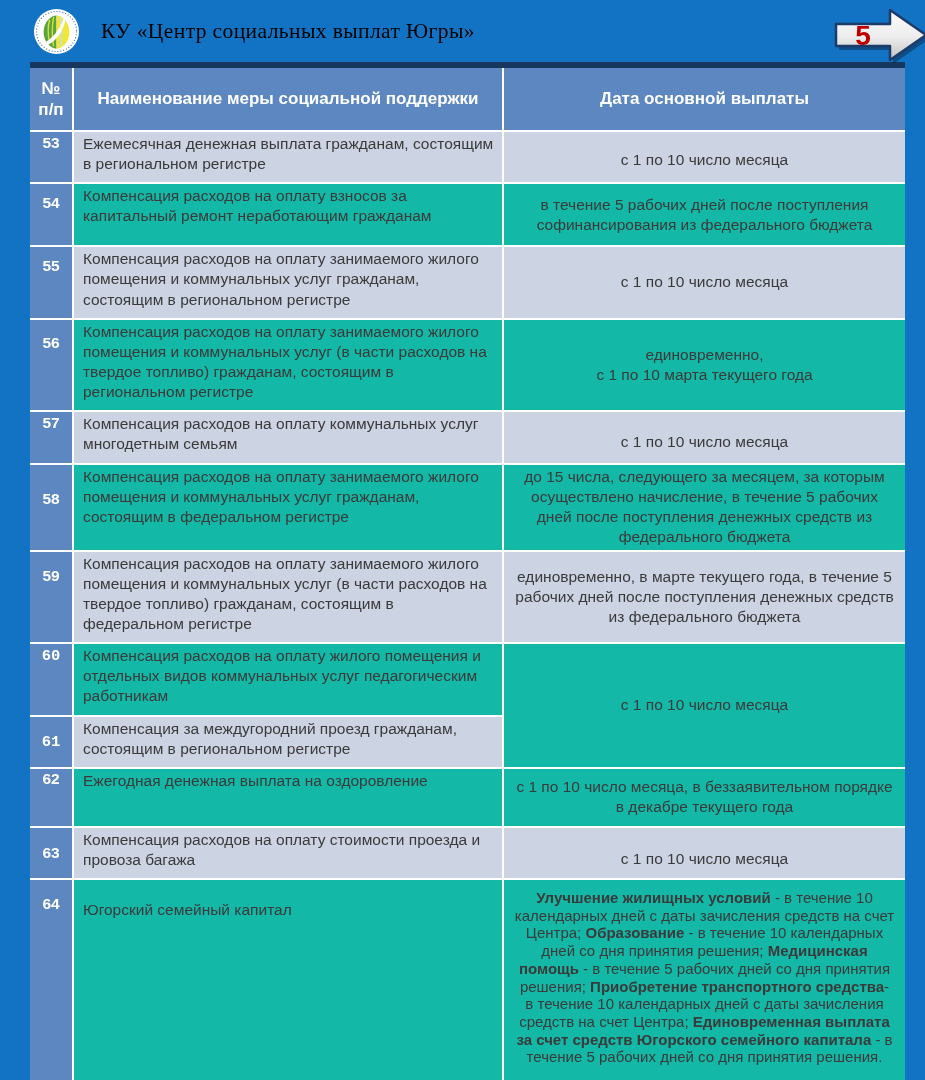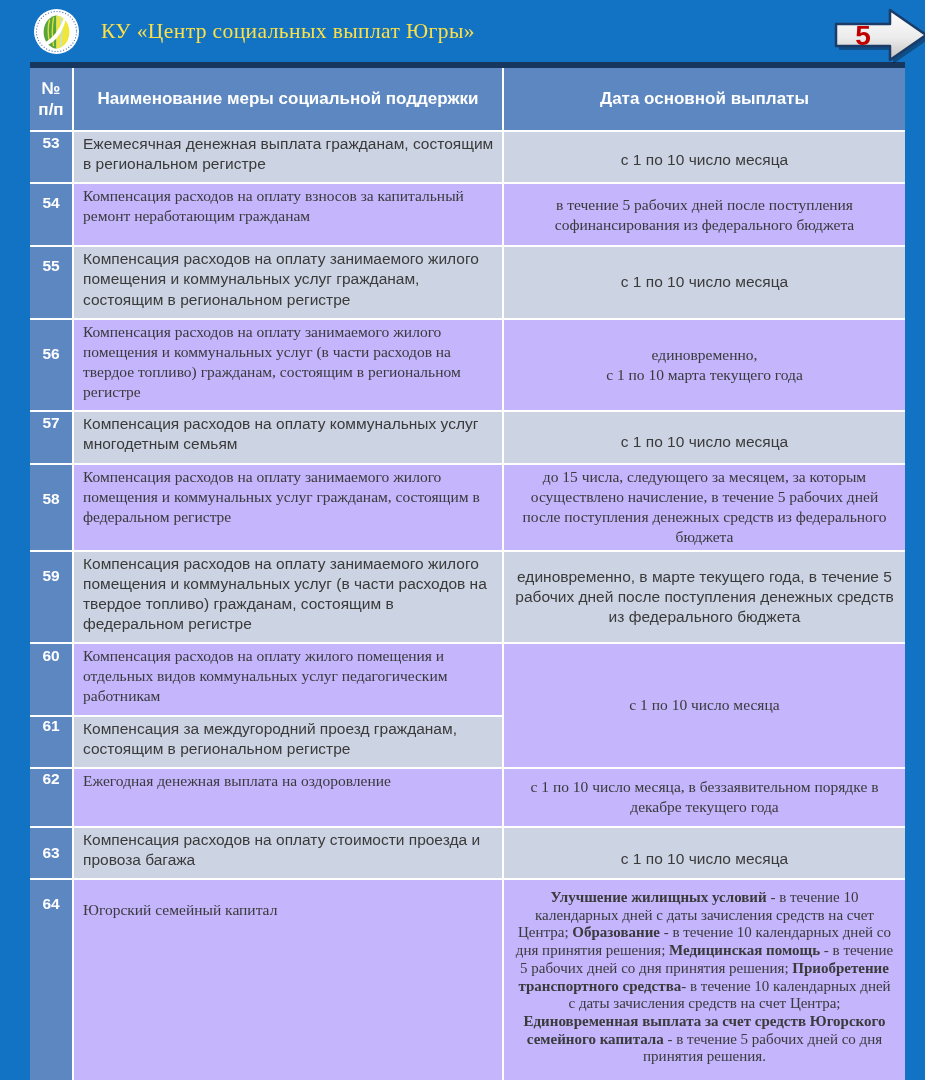--- a/index.html
+++ b/index.html
@@ -8,21 +8,21 @@
     position: relative;
     background: #1273c4;
     overflow: hidden;
     font-family: "Liberation Sans", sans-serif;
   }
 
   
   .topbar { height: 62px; display: flex; align-items: center; padding-left: 33px; }
   .logo { width: 47px; height: 47px; flex: 0 0 auto; }
   .title {
-    color: #fde047;
+    color: #000000;
     font-family: "Liberation Serif", serif;
     font-size: 21.5px;
     margin-left: 21px;
     letter-spacing: 0.4px;
     white-space: nowrap;
   }
 
   
   .page-arrow { position: absolute; top: 7px; right: -5px; width: 100px; height: 58px; }
   .page-arrow text {
@@ -89,21 +89,21 @@
     white-space: pre-line;
   }
   td.date.dense {
     font-size: 15px;
     line-height: 1.18;
     vertical-align: top;
     padding-top: 9px;
     white-space: normal;
   }
   tr.band-dark  td.band { background: #ccd3e3; }
-  tr.band-light td.band { background: #c4b5fd; font-family: Liberation Serif, serif; }
+  tr.band-light td.band { background: #14b8a6; }
 </style>
 </head>
 <body>
 
 <div class="topbar">
   <svg class="logo" viewBox="0 0 48 48" aria-hidden="true">
     <circle cx="24" cy="24" r="23" fill="#ffffff"></circle>
     <circle cx="24" cy="24" r="20.5" fill="none" stroke="#2a5caa" stroke-width="1.1" stroke-dasharray="1.1,1.9" opacity="0.85"></circle>
     <path d="M24 7.5 C14.5 9.5 10 18 11 27 C12 35 17 40.5 24 41.5 L24 7.5 Z" fill="#58a53f"></path>
     <path d="M24 7.5 C33.5 9.5 38 18 37 27 C36 35 31 40.5 24 41.5 L24 7.5 Z" fill="#efe63a"></path>
@@ -156,47 +156,47 @@
           <td class="num" style="height: 63px; padding-top: 10px;">54</td>
           <td class="name band colsep">Компенсация расходов на оплату взносов за капитальный ремонт неработающим гражданам</td>
           <td class="date band colsep">в течение 5 рабочих дней после поступления софинансирования из федерального бюджета</td>
         </tr>
         <tr class="band-dark">
           <td class="num" style="height: 64px; padding-top: 10px;">55</td>
           <td class="name band colsep">Компенсация расходов на оплату занимаемого жилого помещения и коммунальных услуг гражданам, состоящим в региональном регистре</td>
           <td class="date band colsep">с 1 по 10 число месяца</td>
         </tr>
         <tr class="band-light">
-          <td class="num" style="height: 84px; padding-top: 25px;">56</td>
+          <td class="num" style="height: 84px; padding-top: 14px;">56</td>
           <td class="name band colsep">Компенсация расходов на оплату занимаемого жилого помещения и коммунальных услуг (в части расходов на твердое топливо) гражданам, состоящим в региональном регистре</td>
           <td class="date band colsep">единовременно,
 с 1 по 10 марта текущего года</td>
         </tr>
         <tr class="band-dark">
           <td class="num" style="height: 44px; padding-top: 2px;">57</td>
           <td class="name band colsep">Компенсация расходов на оплату коммунальных услуг многодетным семьям</td>
           <td class="date band colsep" style="padding-top: 12px;">с 1 по 10 число месяца</td>
         </tr>
         <tr class="band-light">
           <td class="num" style="height: 87px; padding-top: 25px;">58</td>
           <td class="name band colsep">Компенсация расходов на оплату занимаемого жилого помещения и коммунальных услуг гражданам, состоящим в федеральном регистре</td>
           <td class="date band colsep">до 15 числа, следующего за месяцем, за которым осуществлено начисление, в течение 5 рабочих дней после поступления денежных средств из федерального бюджета</td>
         </tr>
         <tr class="band-dark">
           <td class="num" style="height: 87px; padding-top: 15px;">59</td>
           <td class="name band colsep">Компенсация расходов на оплату занимаемого жилого помещения и коммунальных услуг (в части расходов на твердое топливо) гражданам, состоящим в федеральном регистре</td>
           <td class="date band colsep">единовременно, в марте текущего года, в течение 5 рабочих дней после поступления денежных средств из федерального бюджета</td>
         </tr>
         <tr class="band-light">
-          <td class="num" style="height: 60px; padding-top: 3px;">60</td>
+          <td class="num" style="height: 60px; padding-top: 3px; font-family: Liberation Mono, monospace;">60</td>
           <td class="name band colsep">Компенсация расходов на оплату жилого помещения и отдельных видов коммунальных услуг педагогическим работникам</td>
           <td class="date band colsep" rowspan="2">с 1 по 10 число месяца</td>
         </tr>
         <tr class="band-dark">
-          <td class="num" style="height: 48px; padding-top: 0;">61</td>
+          <td class="num" style="height: 48px; padding-top: 16px; font-family: Liberation Mono, monospace;">61</td>
           <td class="name band colsep">Компенсация за междугородний проезд гражданам, состоящим в региональном регистре</td>
         </tr>
         <tr class="band-light">
           <td class="num" style="height: 59px; padding-top: 1px;">62</td>
           <td class="name band colsep">Ежегодная денежная выплата на оздоровление</td>
           <td class="date band colsep">с 1 по 10 число месяца, в беззаявительном порядке в декабре текущего года</td>
         </tr>
         <tr class="band-dark">
           <td class="num" style="height: 52px; padding-top: 16px;">63</td>
           <td class="name band colsep">Компенсация расходов на оплату стоимости проезда и провоза багажа</td>

